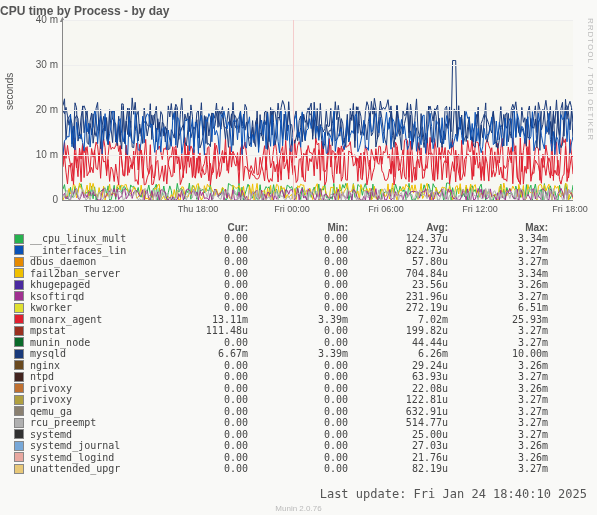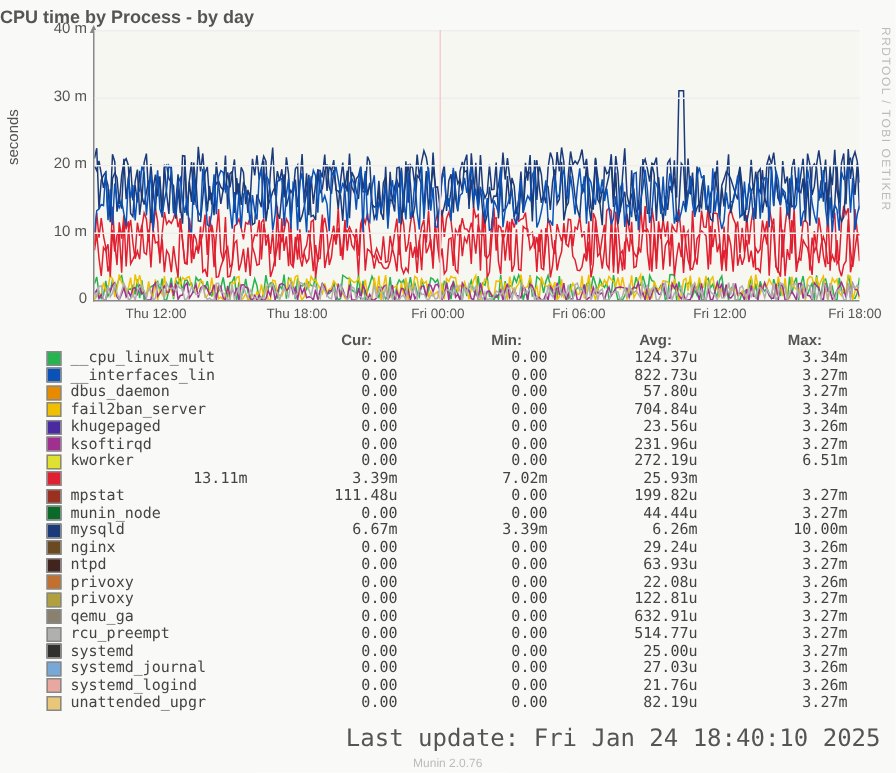--- a/index.html
+++ b/index.html
@@ -107,34 +107,33 @@
   .legend-header div { text-align: right; padding-right: 14px; font-weight: bold; }
   .legend-header div:first-child { text-align: left; }
   .legend-row {
     display: grid;
     grid-template-columns: 12px 136px 100px 100px 100px 100px;
     align-items: center;
     height: 11.5px;
     font-family: monospace;
     font-size: 10px;
     color: #444;
-    margin-left: 17px;
   }
   .swatch {
     width: 8px;
     height: 8px;
     border: 1px solid #888;
   }
   .legend-row .val { text-align: right; padding-right: 14px; }
   .last-update {
     position: absolute;
     bottom: 14px;
     right: 10px;
     font-family: monospace;
-    font-size: 16px;
+    font-size: 12px;
     color: #555;
   }
   .footer {
     position: absolute;
     bottom: 2px;
     left: 0;
     right: 0;
     text-align: center;
     font-size: 8px;
     color: #bbb;
@@ -243,20 +242,21 @@
         <div class="legend-row">
           <div class="swatch" style="background:#e0e030"></div>
           <div style="padding-left:4px">kworker</div>
           <div class="val">0.00</div>
           <div class="val">0.00</div>
           <div class="val">272.19u</div>
           <div class="val">6.51m</div>
         </div>
         <div class="legend-row">
           <div class="swatch" style="background:#e02030"></div>
+          <div style="padding-left:4px">monarx_agent</div>
           <div class="val">13.11m</div>
           <div class="val">3.39m</div>
           <div class="val">7.02m</div>
           <div class="val">25.93m</div>
         </div>
         <div class="legend-row">
           <div class="swatch" style="background:#9a3020"></div>
           <div style="padding-left:4px">mpstat</div>
           <div class="val">111.48u</div>
           <div class="val">0.00</div>

